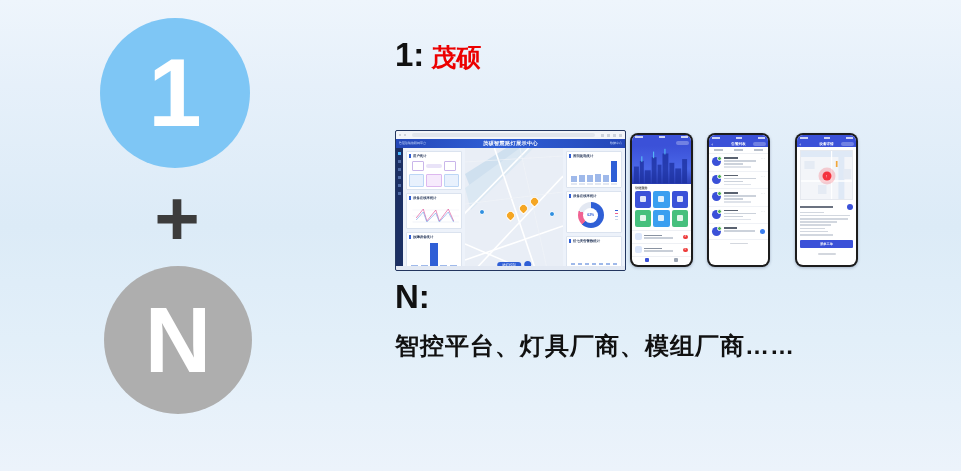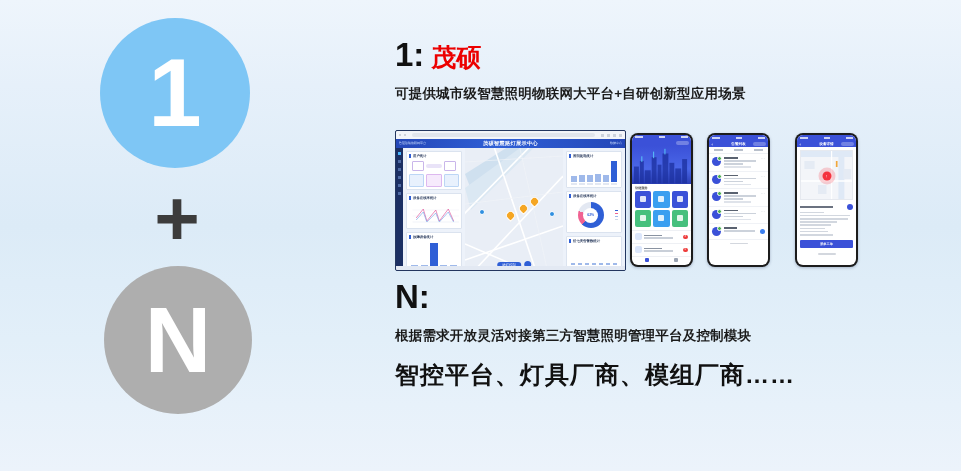--- a/index.html
+++ b/index.html
@@ -182,21 +182,20 @@
     <div class="circle circle-n">
       <span>N</span>
     </div>
   </div>
 
   <div class="content">
     <div class="head-line">
       <span class="head-idx">1:</span>
       <span class="head-name">茂硕</span>
     </div>
-    <div class="sub-line">可提供城市级智慧照明物联网大平台+自研创新型应用场景</div>
   </div>
 
   <div class="media">
 
     <div class="dash">
       <div class="dash-chrome">
         <i class="chrome-dot"></i>
         <i class="chrome-dot"></i>
         <div class="chrome-url"></div>
         <i class="chrome-ic"></i>
@@ -596,17 +595,16 @@
             <s></s>
           </div>
       </div>
     </div>
   </div>
 
   <div class="content2">
     <div class="head-line">
       <span class="head-idx">N:</span>
     </div>
-    <div class="sub-line">根据需求开放灵活对接第三方智慧照明管理平台及控制模块</div>
     <div class="big-line">智控平台、灯具厂商、模组厂商……</div>
   </div>
 
 </div>
 
 </body></html>

